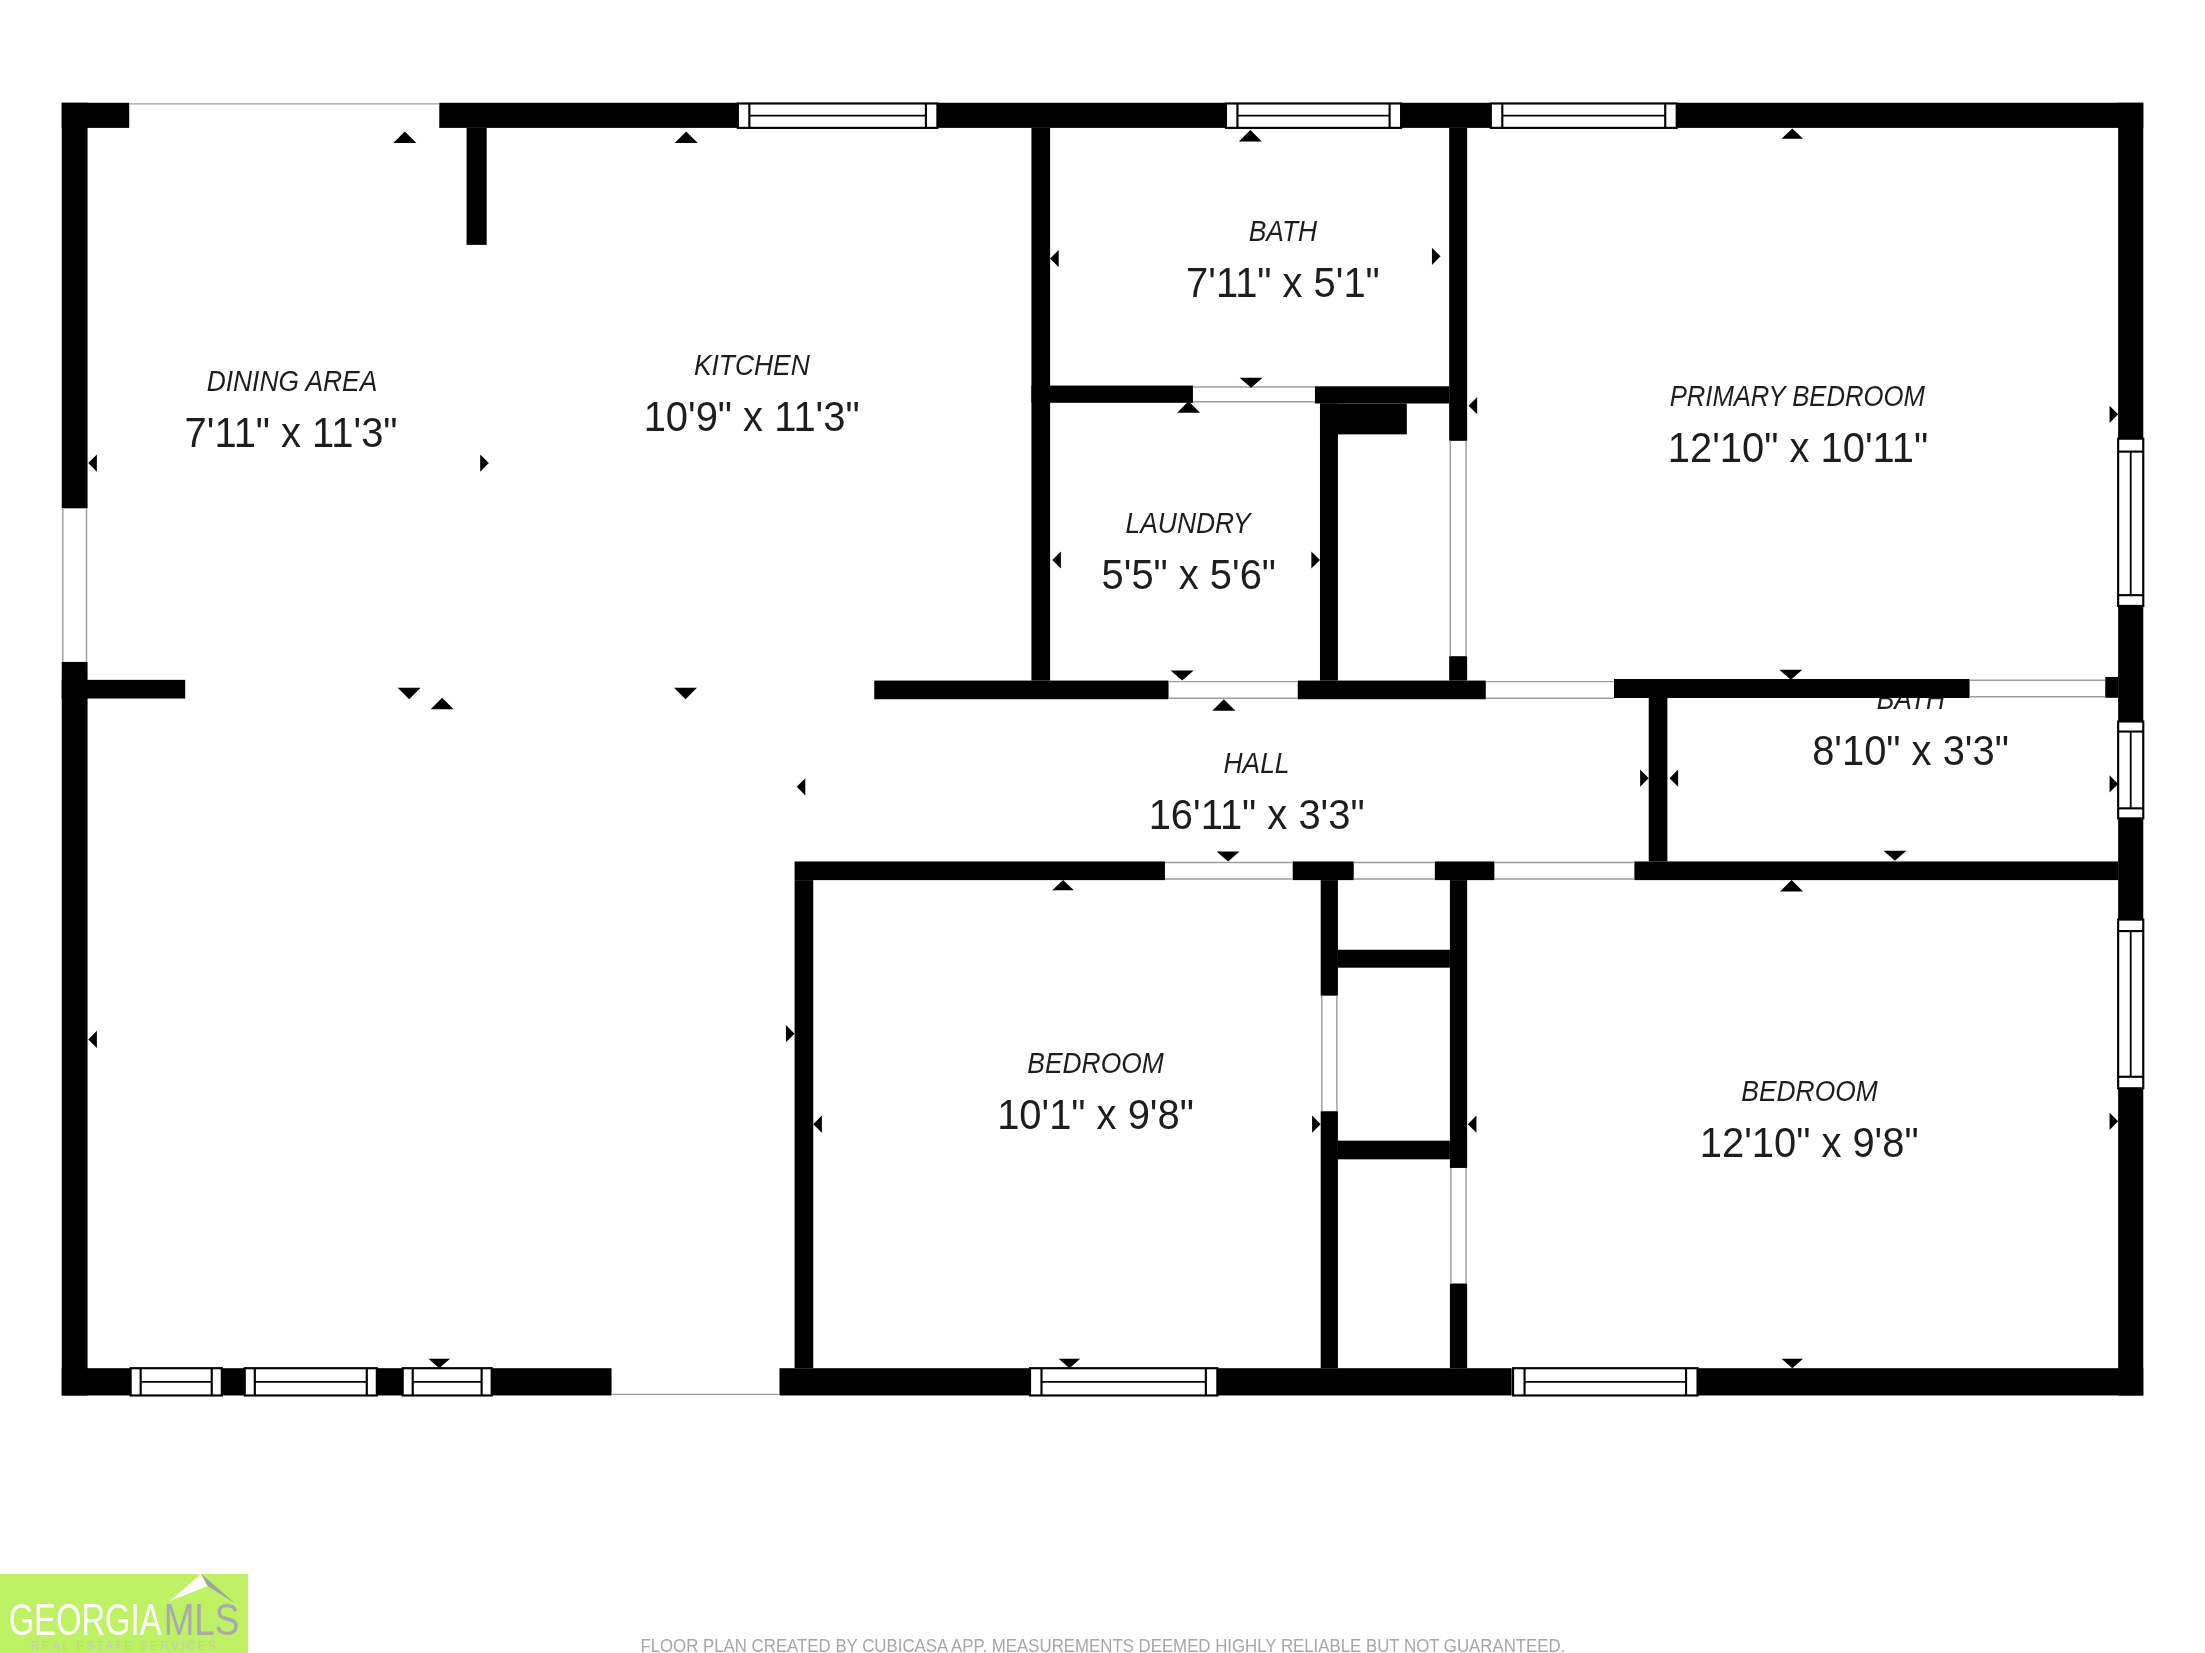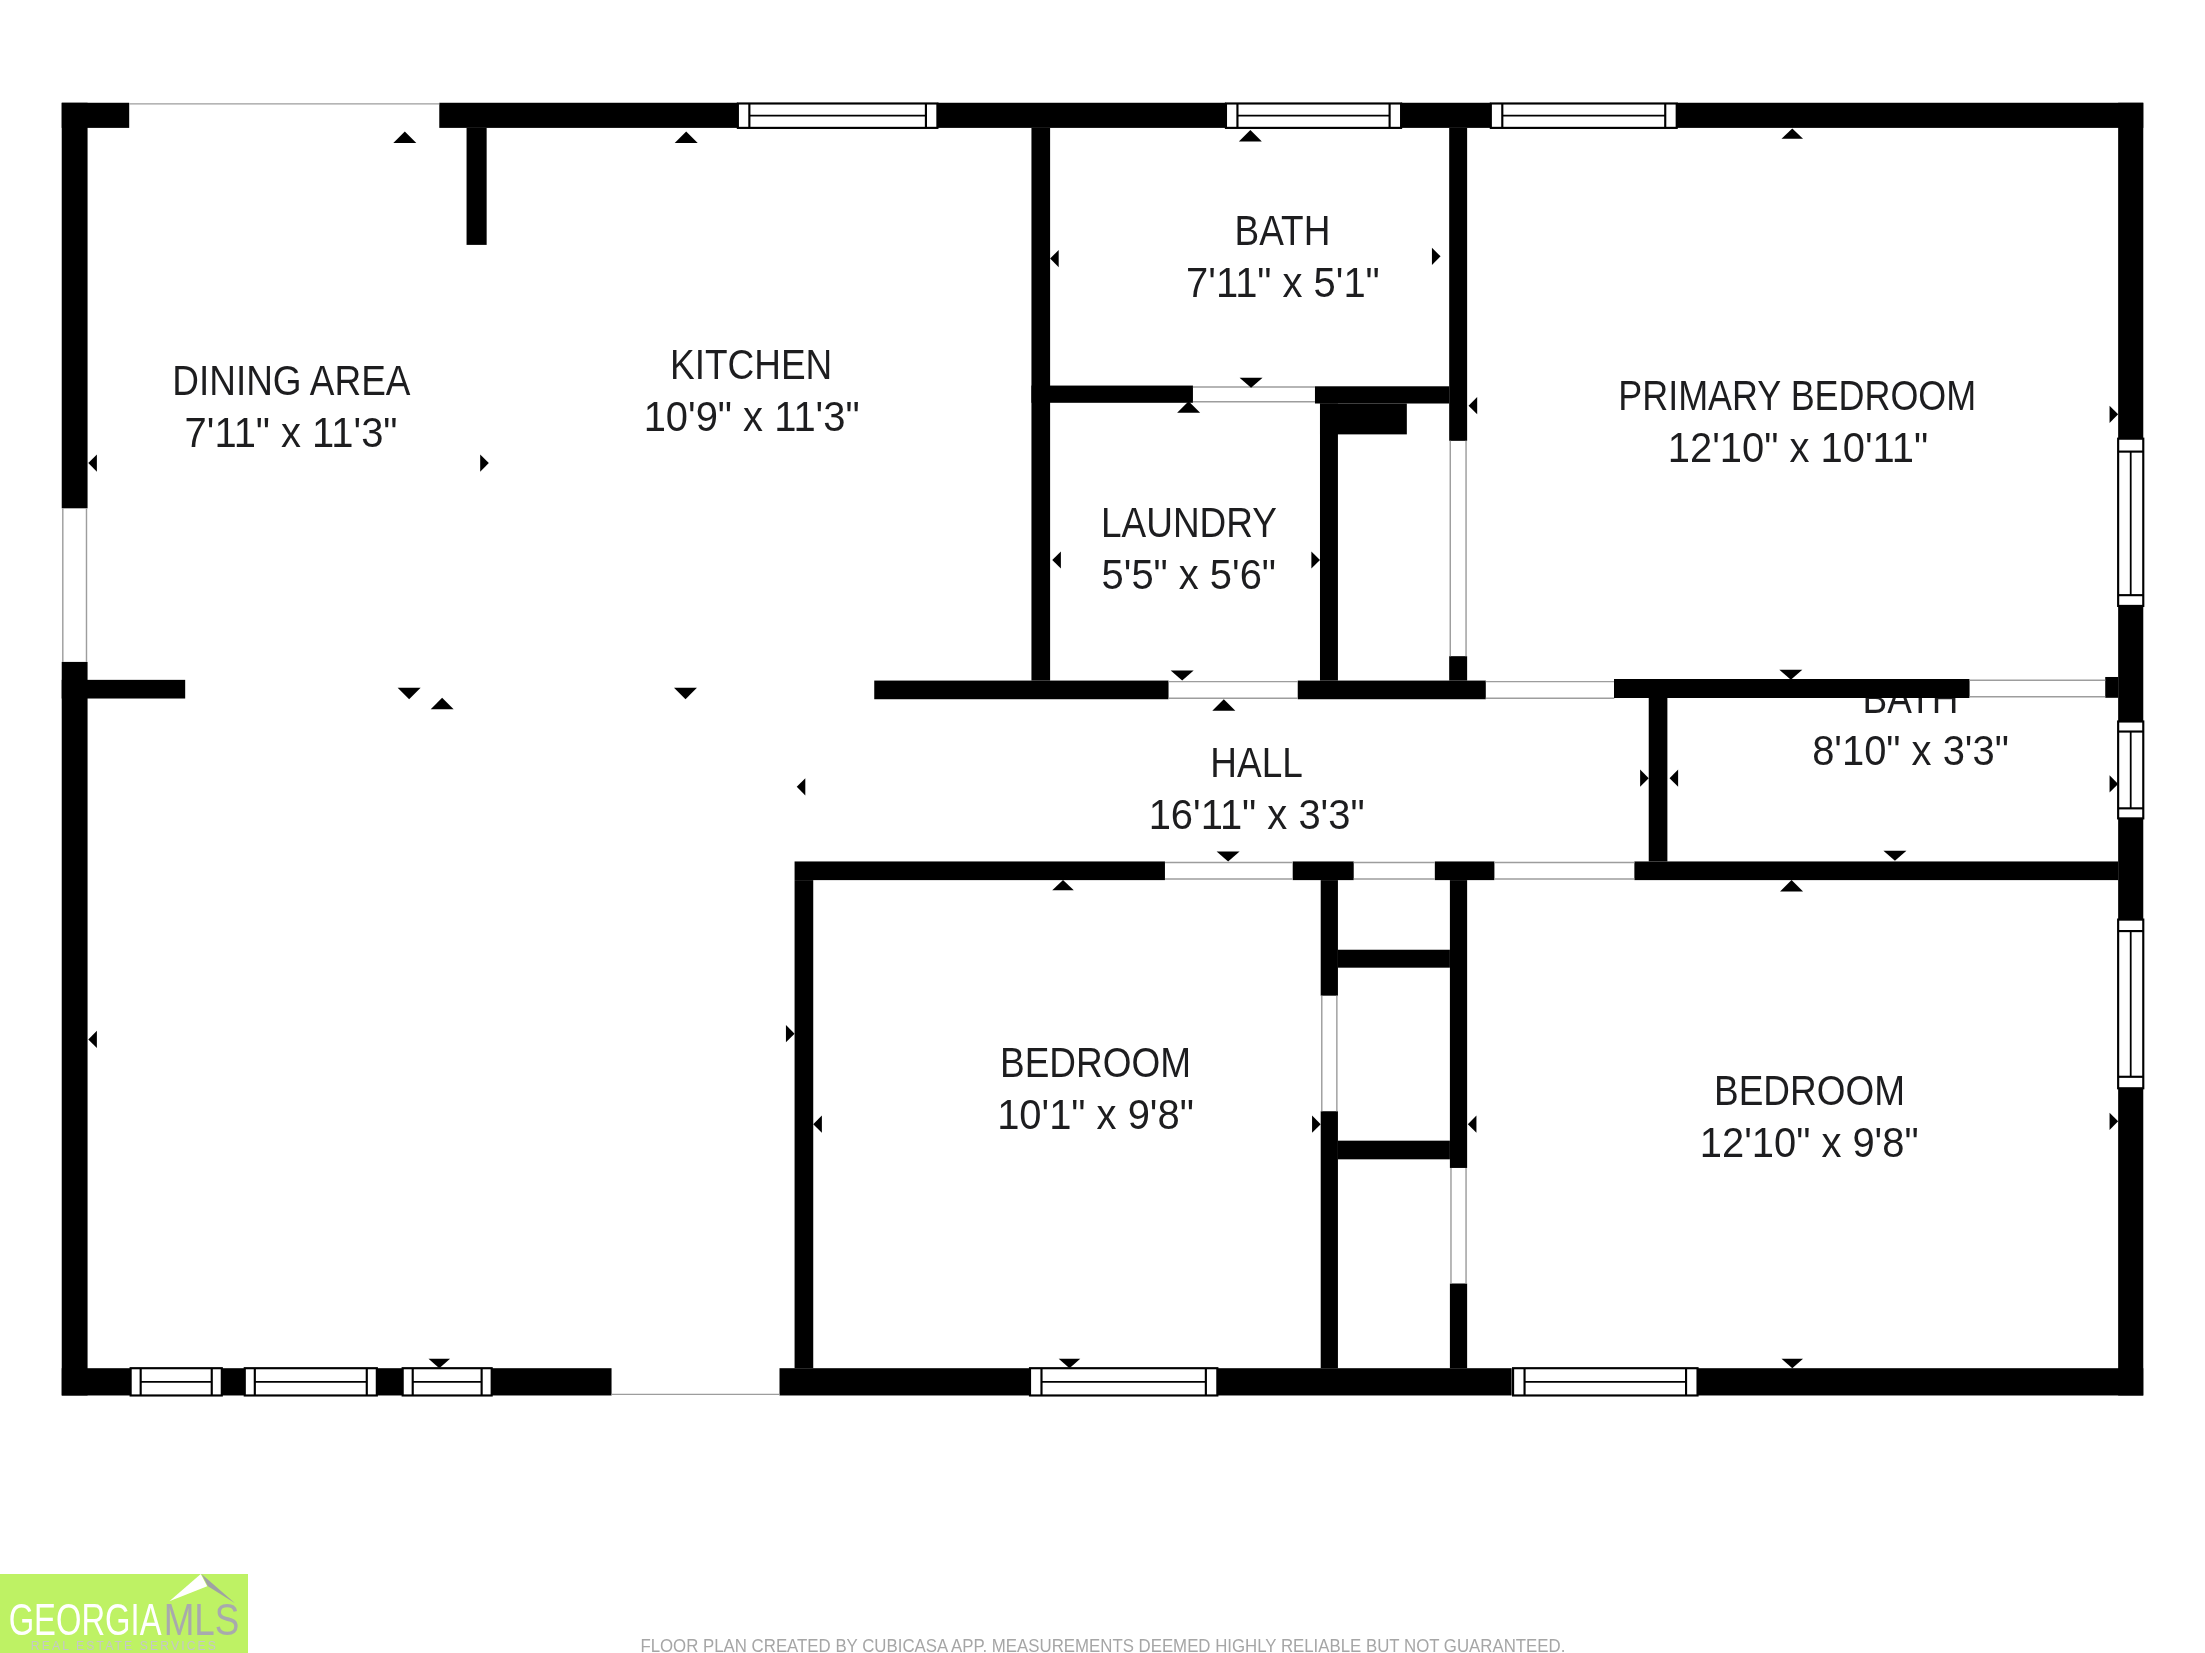--- a/index.html
+++ b/index.html
@@ -1,21 +1,21 @@
 <!DOCTYPE html>
 <html style="font-size:11.5px"><head>
 <meta charset="utf-8">
 <style>
   html,body{margin:0;padding:0;background:#ffffff;}
   #page{position:relative;width:2205px;height:1654px;background:#ffffff;overflow:hidden;
         font-family:"Liberation Sans", sans-serif;}
   svg{position:absolute;left:0;top:0;}
   .lbl{position:absolute;text-align:center;color:#1d1d1f;white-space:nowrap;}
   .lbl .ln{display:block;height:52px;line-height:52px;}
-  .nm{font-size:42px;}
+  .nm{font-size:30px;font-style:italic;}
   .dim{font-size:42px;}
   .sx{display:inline-block;transform-origin:50% 100%;}
 </style>
 </head>
 <body>
 <div id="page">
 <svg width="2205" height="1654" viewBox="0 0 3072 2304">
 
   <rect x="0" y="0" width="3072" height="2304" fill="#ffffff"></rect>
 

